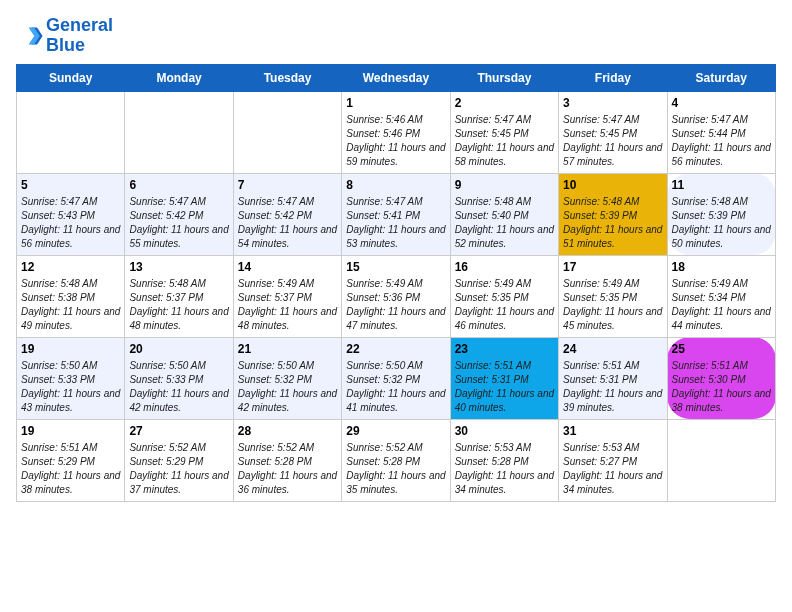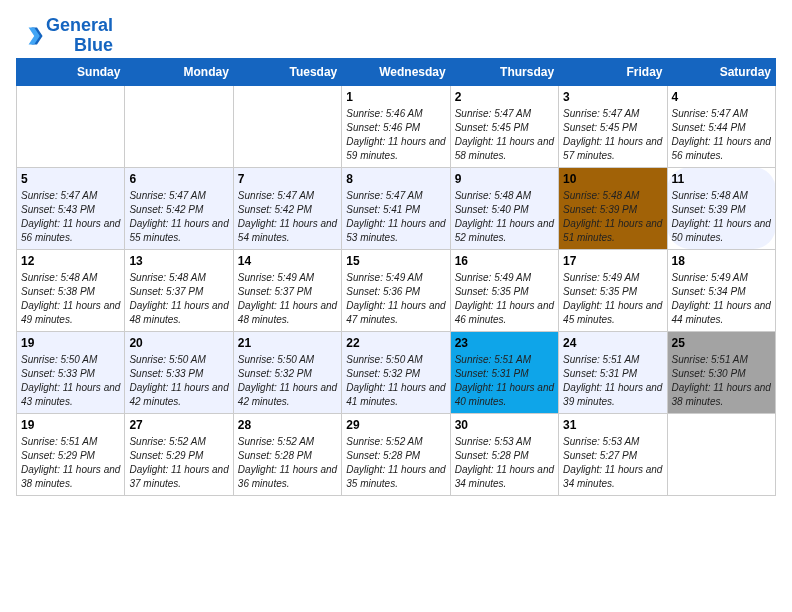--- a/index.html
+++ b/index.html
@@ -7,22 +7,21 @@
       font-family: Arial, sans-serif;
       background: #fff;
       width: 792px;
       min-height: 612px;
       padding: 16px;
     }
     .header {
       display: flex;
       justify-content: space-between;
       align-items: flex-start;
-      margin-bottom: 2px;
-      text-align: right;
+      margin-bottom: 8px;
     }
     .logo {
       display: flex;
       align-items: center;
     }
     .logo-text {
       font-size: 18px;
       font-weight: bold;
       color: #333;
       line-height: 1.1;
@@ -49,21 +48,21 @@
     }
     table {
       width: 100%;
       border-collapse: collapse;
       font-size: 11px;
     }
     thead th {
       background: #1565c0;
       color: #fff;
       padding: 6px 4px;
-      text-align: right;
+      text-align: center;
       font-size: 12px;
       font-weight: bold;
       border: 1px solid #1565c0;
     }
     td {
       border: 1px solid #ccc;
       vertical-align: top;
       padding: 4px;
       width: calc(100% / 7);
       min-height: 80px;
@@ -173,21 +172,21 @@
         <div class="day-info">
           Sunrise: 5:47 AM<br>Sunset: 5:41 PM<br>Daylight: 11 hours and 53 minutes.
         </div>
       </td>
         <td style="background: rgb(238, 242, 255);">
         <div class="day-num">9</div>
         <div class="day-info">
           Sunrise: 5:48 AM<br>Sunset: 5:40 PM<br>Daylight: 11 hours and 52 minutes.
         </div>
       </td>
-        <td style="background: #a16207; margin-top: 32px;">
+        <td style="background: #eab308; margin-top: 32px;">
         <div class="day-num">10</div>
         <div class="day-info">
           Sunrise: 5:48 AM<br>Sunset: 5:39 PM<br>Daylight: 11 hours and 51 minutes.
         </div>
       </td>
         <td style="background: rgb(238, 242, 255); border-radius: 23px;">
         <div class="day-num">11</div>
         <div class="day-info">
           Sunrise: 5:48 AM<br>Sunset: 5:39 PM<br>Daylight: 11 hours and 50 minutes.
         </div>
@@ -267,21 +266,21 @@
         <div class="day-info">
           Sunrise: 5:51 AM<br>Sunset: 5:31 PM<br>Daylight: 11 hours and 40 minutes.
         </div>
       </td>
         <td style="background: rgb(238, 242, 255);">
         <div class="day-num">24</div>
         <div class="day-info">
           Sunrise: 5:51 AM<br>Sunset: 5:31 PM<br>Daylight: 11 hours and 39 minutes.
         </div>
       </td>
-        <td style="background: #a3a3a3;">
+        <td style="background: #d946ef; border-radius: 23px;">
         <div class="day-num">25</div>
         <div class="day-info">
           Sunrise: 5:51 AM<br>Sunset: 5:30 PM<br>Daylight: 11 hours and 38 minutes.
         </div>
       </td>
       </tr>
       <tr>
         <td>
         <div class="day-num">19</div>
         <div class="day-info">

